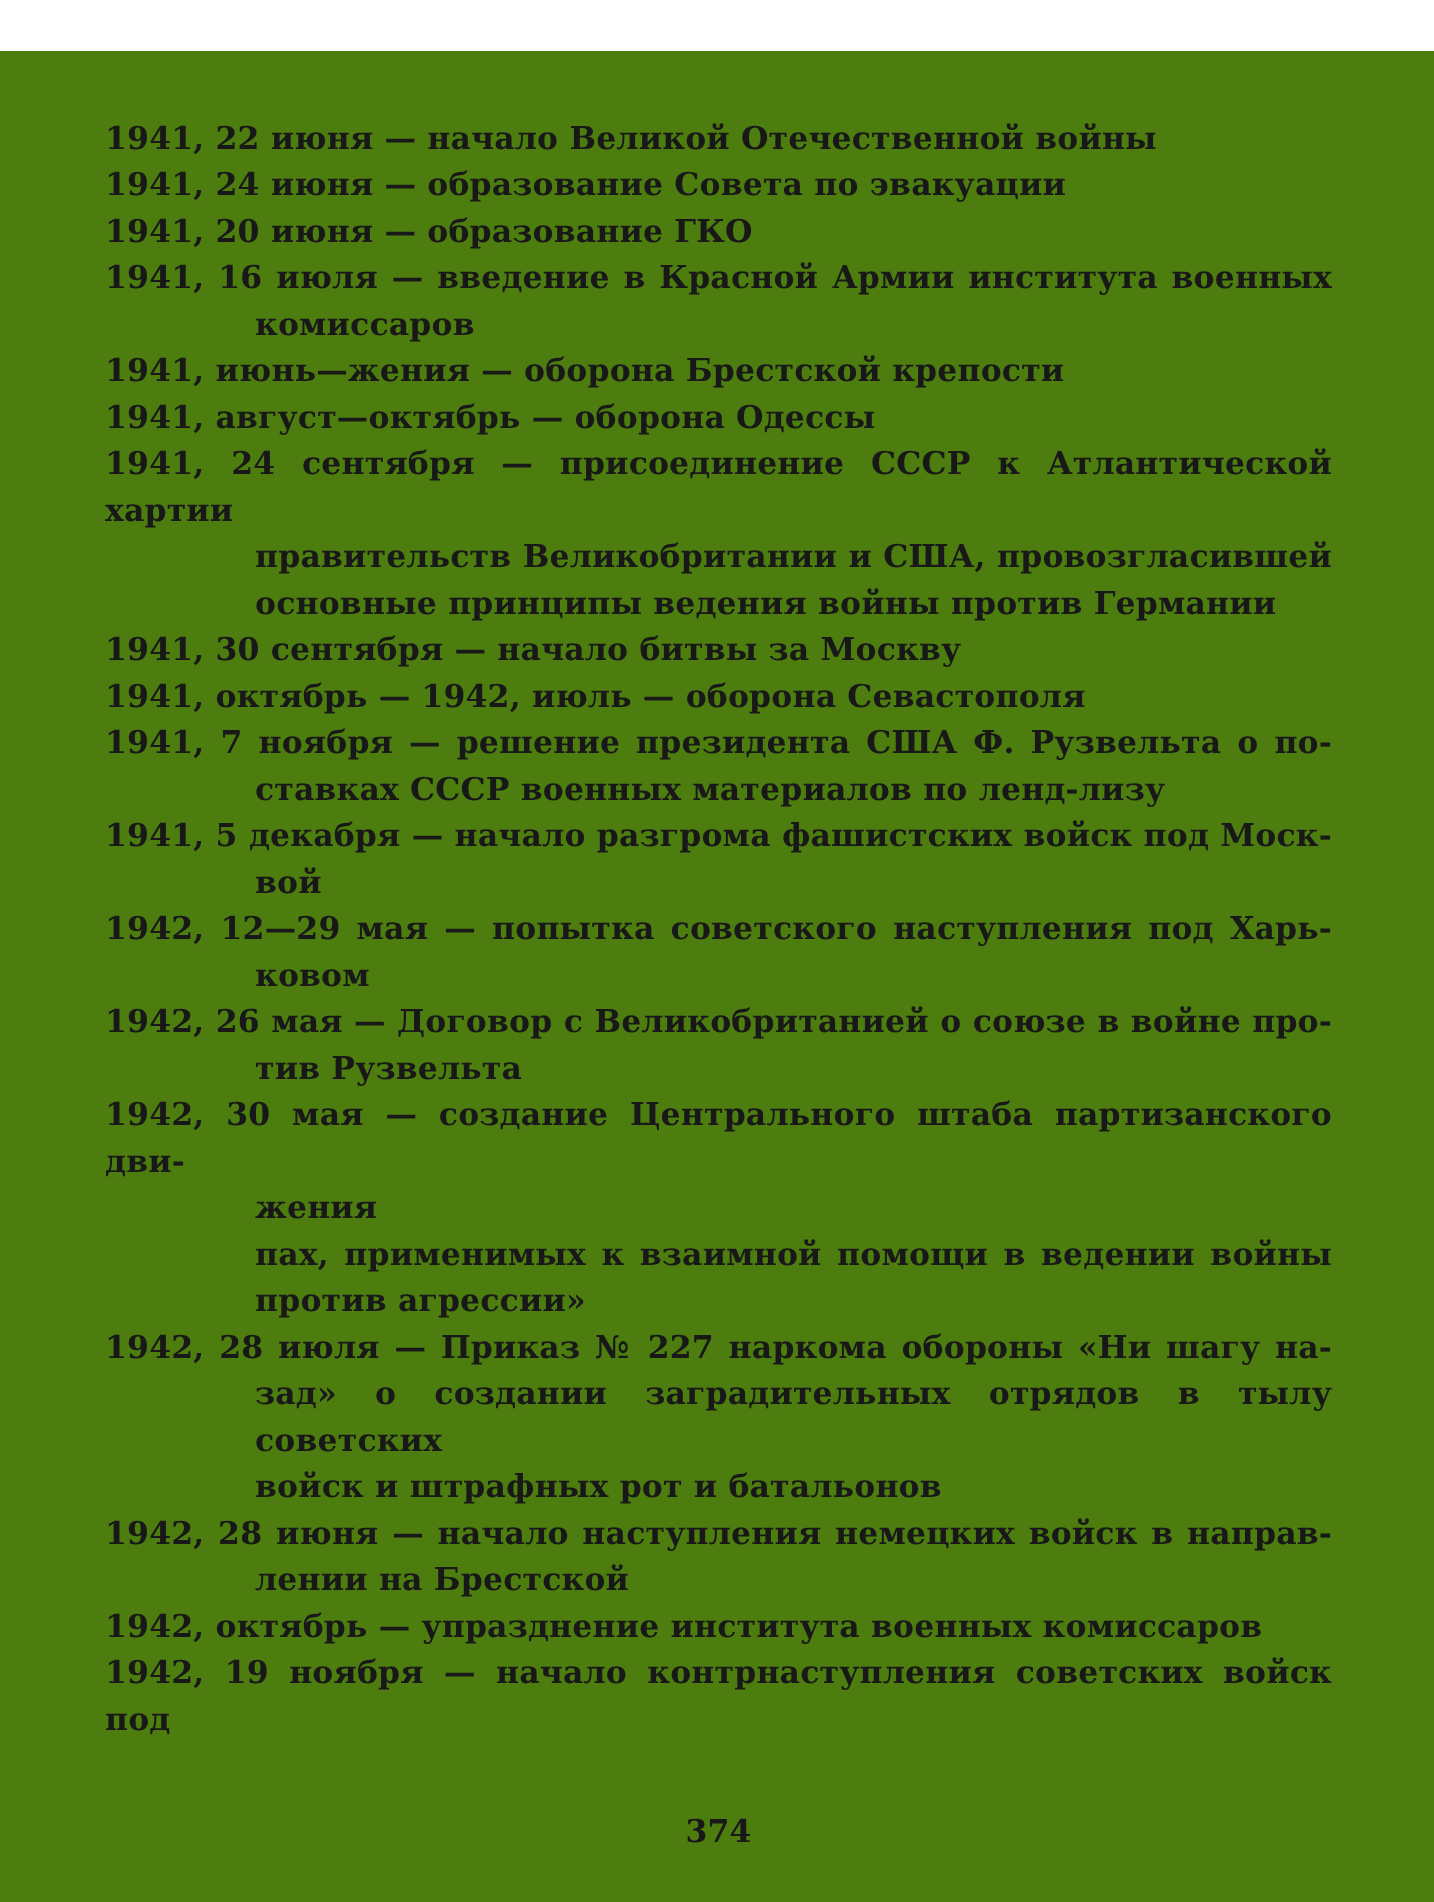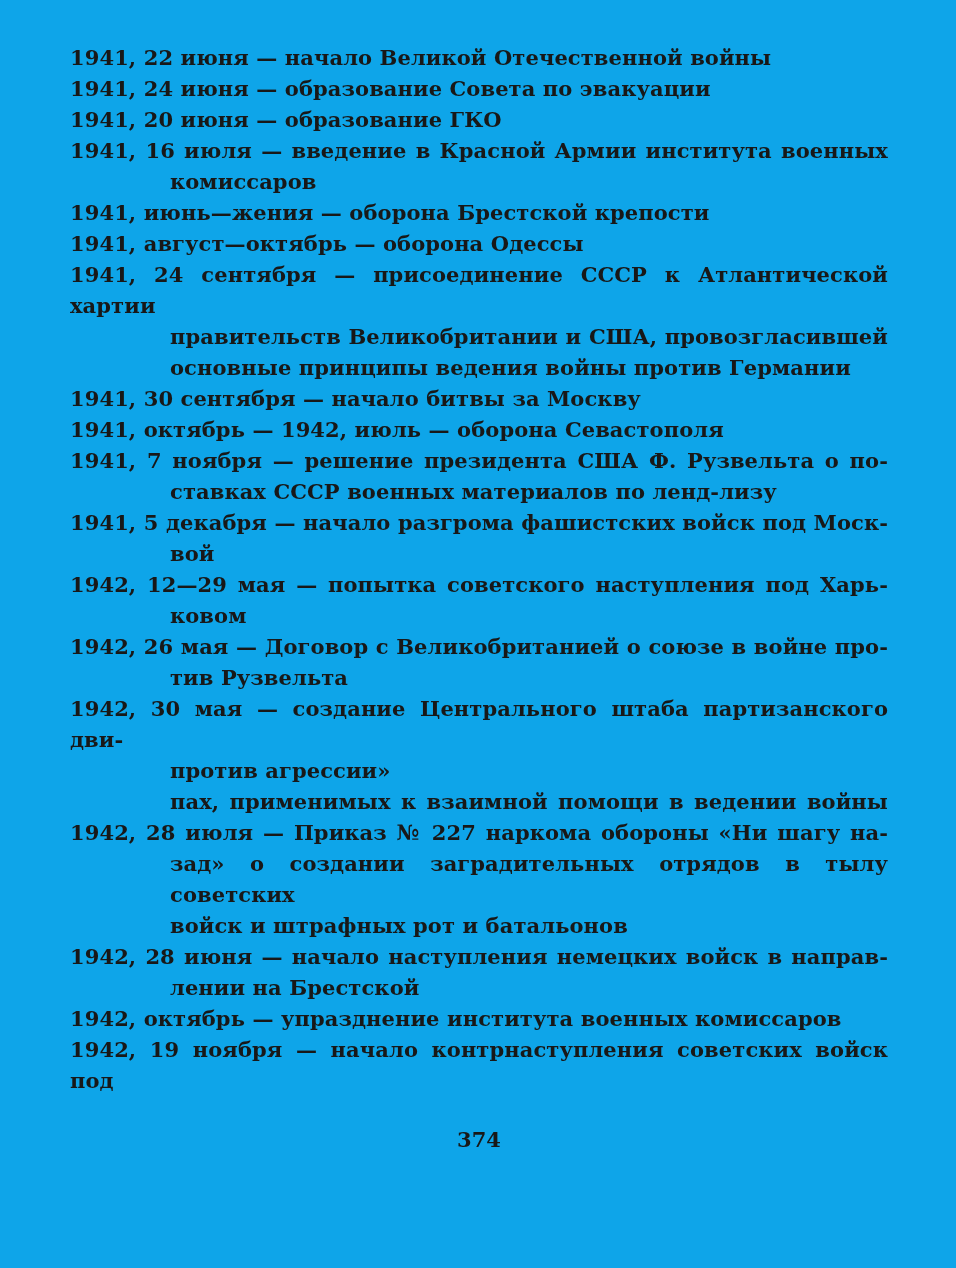--- a/index.html
+++ b/index.html
@@ -12,21 +12,22 @@
     background: #ffffff;
     position: relative;
     font-family: "DejaVu Serif", "Liberation Serif", serif;
     font-weight: 700;
     color: #181818;
     overflow: hidden;
   }
   .page {
     position: absolute;
     inset: 0;
-    background: #0ea5e9;
+    background: #4d7c0f;
+    margin-top: 34px;
   }
   .timeline {
     position: absolute;
     left: 70px;
     top: 42px;
     width: 818px;
   }
   .entry {
     margin: 0;
   }
@@ -40,21 +41,21 @@
     padding-left: 100px;
   }
   .line.just {
     text-align: justify;
     text-align-last: justify;
   }
   .page-number {
     position: absolute;
     left: 70px;
     width: 818px;
-    top: 1124px;
+    top: 1171px;
     text-align: center;
     font-size: 21px;
     line-height: 31px;
   }
 </style>
 </head>
 <body>
 
 <div class="page">
   <div class="timeline">
@@ -99,24 +100,25 @@
       <div class="entry">
         <div class="line just">1942, 12—29 мая — попытка советского наступления под Харь-</div>
         <div class="line cont">ковом</div>
       </div>
       <div class="entry">
         <div class="line just">1942, 26 мая — Договор с Великобританией о союзе в войне про-</div>
         <div class="line cont">тив Рузвельта</div>
       </div>
       <div class="entry">
         <div class="line just">1942, 30 мая — создание Центрального штаба партизанского дви-</div>
+        <div class="line cont">жения</div>
       </div>
       <div class="entry">
+        <div class="line cont just">пах, применимых к взаимной помощи в ведении войны</div>
         <div class="line cont">против агрессии»</div>
-        <div class="line cont just">пах, применимых к взаимной помощи в ведении войны</div>
       </div>
       <div class="entry">
         <div class="line just">1942, 28 июля — Приказ № 227 наркома обороны «Ни шагу на-</div>
         <div class="line cont just">зад» о создании заградительных отрядов в тылу советских</div>
         <div class="line cont">войск и штрафных рот и батальонов</div>
       </div>
       <div class="entry">
         <div class="line just">1942, 28 июня — начало наступления немецких войск в направ-</div>
         <div class="line cont">лении на Брестской</div>
       </div>

